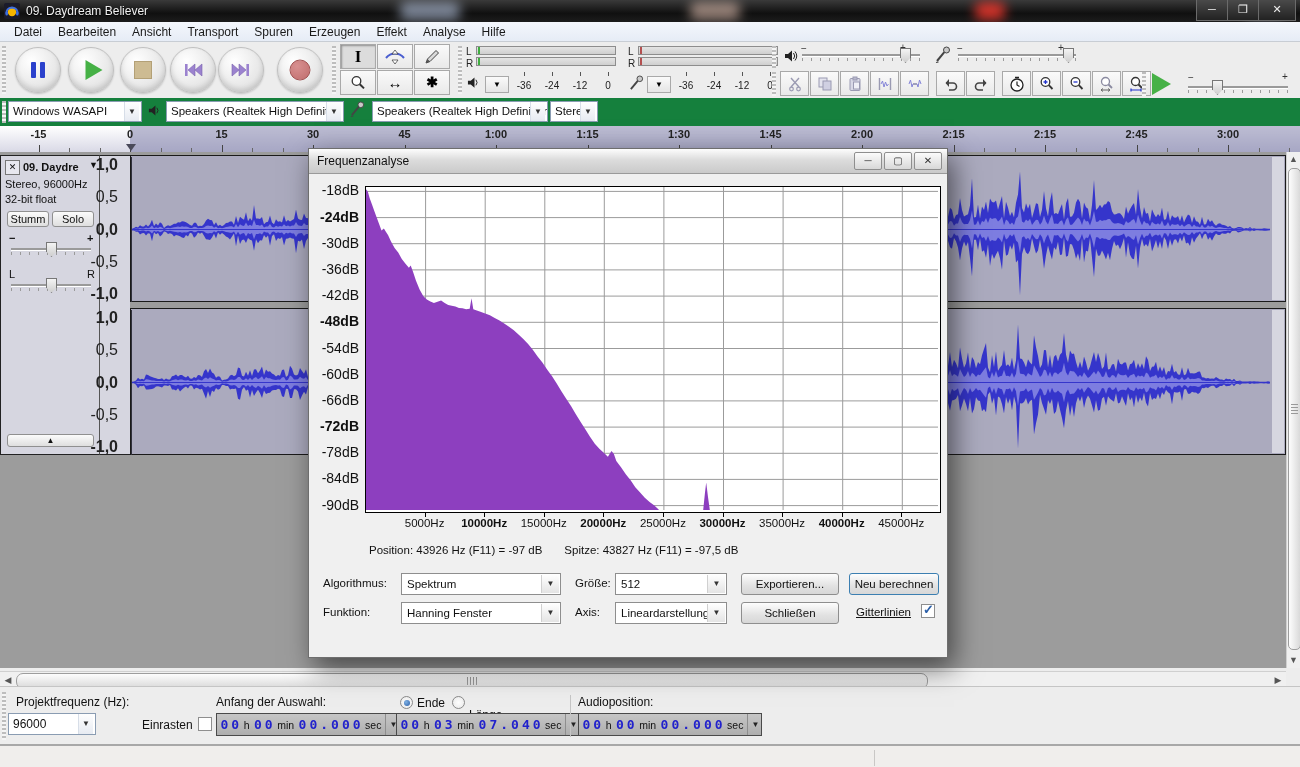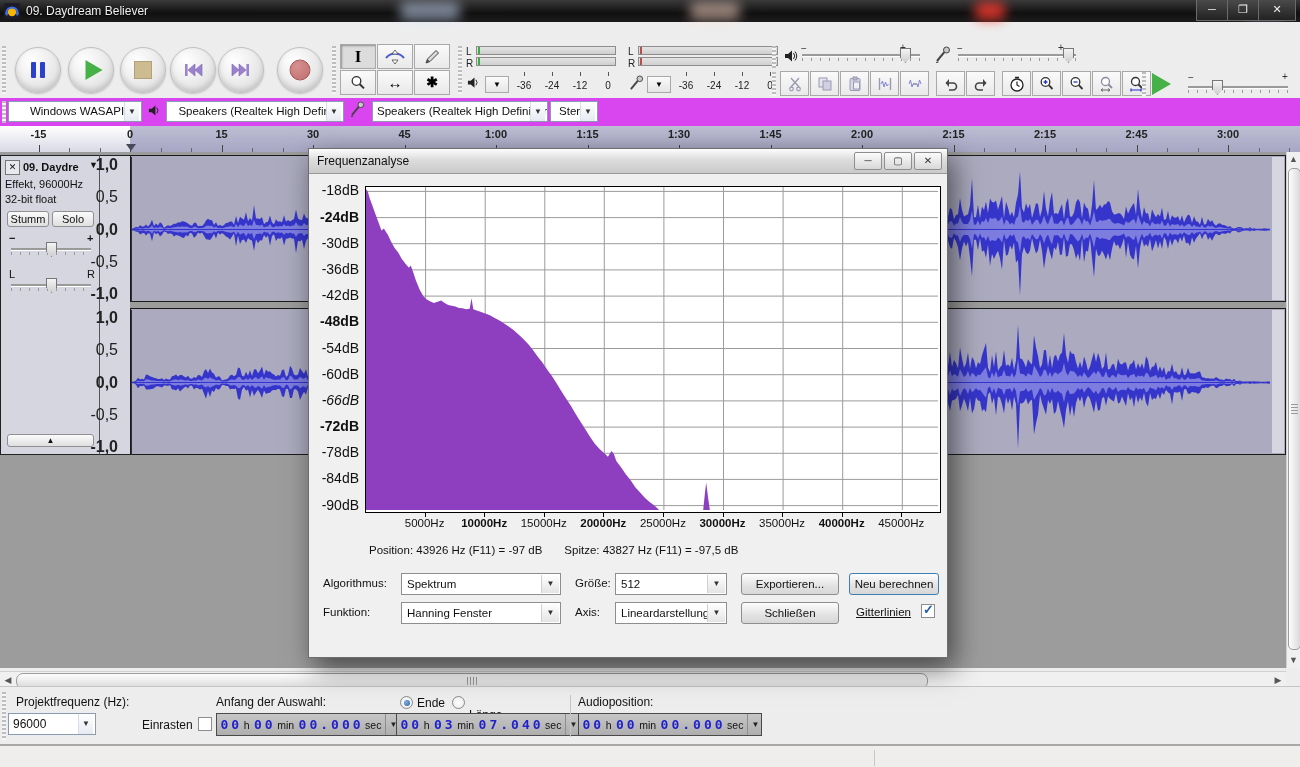--- a/index.html
+++ b/index.html
@@ -31,21 +31,21 @@
   .toolbtn.pressed{background:#dcdcdc;box-shadow:inset 1px 1px 2px rgba(0,0,0,.35);}
   .meterbar{height:9px;background:linear-gradient(#e4e4e4,#cfcfcf);border:1px solid #8d8d8d;box-sizing:border-box;}
   .scale-num{position:absolute;font-size:10px;color:#222;transform:translateX(-50%);}
   .tickv{position:absolute;width:1px;height:4px;background:#555;}
   .slider-track{position:absolute;height:2px;background:#9a9a9a;border-bottom:1px solid #fff;}
   .slider-ticks{position:absolute;height:3px;background:repeating-linear-gradient(to right,#9a9a9a 0 1px,transparent 1px 9px);}
   .sthumb{position:absolute;width:9px;height:13px;background:linear-gradient(#f4f4f4,#cfcfcf);
     border:1px solid #777;clip-path:polygon(0 0,100% 0,100% 62%,50% 100%,0 62%);}
   .minmax{position:absolute;font-size:10px;color:#333;}
   
-  #devicebar{left:0;top:98px;width:1300px;height:28px;background:#d946ef;border-bottom:3px solid #6d28d9;text-align:center;}
+  #devicebar{left:0;top:98px;width:1300px;height:28px;background:#15803d;border-bottom:3px solid #6d28d9;}
   .combo{position:absolute;height:21px;background:#fff;border:1px solid #8a9cb2;box-sizing:border-box;
     font-size:11.5px;color:#111;line-height:19px;padding-left:4px;overflow:hidden;white-space:nowrap;}
   .combo .arr{position:absolute;right:2px;top:0;width:14px;height:100%;display:flex;align-items:center;justify-content:center;
     font-size:8px;color:#333;border-left:1px solid #d7dee8;background:linear-gradient(#fefefe,#e7ebf2);}
   
   #ruler{left:0;top:126px;width:1300px;height:26px;background:linear-gradient(#ffffff,#d9d9e6);border-bottom:1px solid #888;}
   #ruler-sel{left:130px;top:0;width:1170px;height:26px;background:rgba(98,98,150,.42);}
   .rlabel{position:absolute;top:2px;font-size:11px;font-weight:bold;color:#222;transform:translateX(-50%);}
   .rtick{position:absolute;bottom:0;width:1px;background:#444;}
   #ruler-pin{position:absolute;left:126px;top:18px;width:0;height:0;
@@ -132,20 +132,31 @@
       <path d="M2.5 11 Q2 5 8 4.5 Q14 5 13.5 11" fill="none" stroke="#3f6fe0" stroke-width="1.8"></path>
       <rect x="1.5" y="8.5" width="2.4" height="4" rx="1" fill="#3f6fe0"></rect>
       <rect x="12.1" y="8.5" width="2.4" height="4" rx="1" fill="#3f6fe0"></rect>
     </svg>
     <div class="abs" id="title-text">09. Daydream Believer</div>
     <div class="abs winbtn" style="left:1196px;">─</div>
     <div class="abs winbtn" style="left:1227px;">❐</div>
     <div class="abs winbtn" style="left:1258px;width:36px;">✕</div>
   </div>
 
+  <div class="abs" id="menubar">
+      <span>Datei</span>
+      <span>Bearbeiten</span>
+      <span>Ansicht</span>
+      <span>Transport</span>
+      <span>Spuren</span>
+      <span>Erzeugen</span>
+      <span>Effekt</span>
+      <span>Analyse</span>
+      <span>Hilfe</span>
+    </div>
 
   <div class="abs" id="dock">
     <div class="abs gripper" style="left:2px;top:4px;height:48px;"></div>
 
     <div class="abs roundbtn" style="left:15px;">
       <span class="ctr" style="display:flex;gap:4px;">
           <i style="width:5px;height:16px;background:#2b41cc;border-radius:1px;display:block;"></i>
           <i style="width:5px;height:16px;background:#2b41cc;border-radius:1px;display:block;"></i>
         </span>
     </div>
@@ -428,21 +439,21 @@
     <div id="ruler-pin"></div>
   </div>
 
   <div class="abs" id="trackzone">
     <div class="abs" id="track-box">
 
       <div class="abs" id="panel">
         <div class="ptext" style="left:4px;top:4px;width:13px;height:13px;border:1px solid #777;background:#e8e8ef;text-align:center;line-height:12px;font-size:9px;">✕</div>
         <div class="ptext" style="left:22px;top:5px;font-size:11px;font-weight:bold;">09. Daydre</div>
         <div class="ptext" style="left:88px;top:4px;font-size:9px;">▼</div>
-        <div class="ptext" style="left:4px;top:22px;">Effekt, 96000Hz</div>
+        <div class="ptext" style="left:4px;top:22px;">Stereo, 96000Hz</div>
         <div class="ptext" style="left:4px;top:37px;">32-bit float</div>
         <div class="pbtn" style="left:6px;top:55px;width:42px;">Stumm</div>
         <div class="pbtn" style="left:51px;top:55px;width:42px;">Solo</div>
         <div class="ptext" style="left:8px;top:76px;font-weight:bold;">−</div>
         <div class="ptext" style="left:86px;top:76px;font-weight:bold;">+</div>
         <div class="slider-ticks" style="position:absolute;left:10px;top:96px;width:80px;"></div>
         <div class="slider-track" style="position:absolute;left:10px;top:92px;width:80px;"></div>
         <div class="sthumb" style="position:absolute;left:45px;top:86px;"></div>
         <div class="ptext" style="left:8px;top:112px;">L</div>
         <div class="ptext" style="left:86px;top:112px;">R</div>
@@ -610,21 +621,21 @@
     </div>
     <div id="ylabels">
         <div class="ylab" style="top: 41.3649px; right: 588px; left: auto; position: absolute;">-18dB</div>
         <div class="ylab b" style="top: 67.5541px; right: 588px; left: auto; position: absolute;">-24dB</div>
         <div class="ylab" style="top: 93.7432px; right: 588px; left: auto; position: absolute;">-30dB</div>
         <div class="ylab" style="top: 119.932px; right: 588px; left: auto; position: absolute;">-36dB</div>
         <div class="ylab" style="top: 146.122px; right: 588px; left: auto; position: absolute;">-42dB</div>
         <div class="ylab b" style="top: 172.311px; right: 588px; left: auto; position: absolute;">-48dB</div>
         <div class="ylab" style="top: 198.5px; right: 588px; left: auto; position: absolute;">-54dB</div>
         <div class="ylab" style="top: 224.689px; right: 588px; left: auto; position: absolute;">-60dB</div>
-        <div class="ylab" style="top: 250.878px; right: 588px; left: auto; position: absolute; font-style: italic;">-66dB</div>
+        <div class="ylab" style="top: 250.878px; right: 588px; left: auto; position: absolute;">-66dB</div>
         <div class="ylab b" style="top: 277.068px; right: 588px; left: auto; position: absolute;">-72dB</div>
         <div class="ylab" style="top: 303.257px; right: 588px; left: auto; position: absolute;">-78dB</div>
         <div class="ylab" style="top: 329.446px; right: 588px; left: auto; position: absolute;">-84dB</div>
         <div class="ylab" style="top: 355.635px; right: 588px; left: auto; position: absolute;">-90dB</div>
       </div>
     <div id="xlabels">
         <div class="xlab" style="left: 115.583px;">5000Hz</div>
         <div class="xtick" style="left: 115.583px;"></div>
         <div class="xlab b" style="left: 175.167px;">10000Hz</div>
         <div class="xtick" style="left: 175.167px;"></div>

